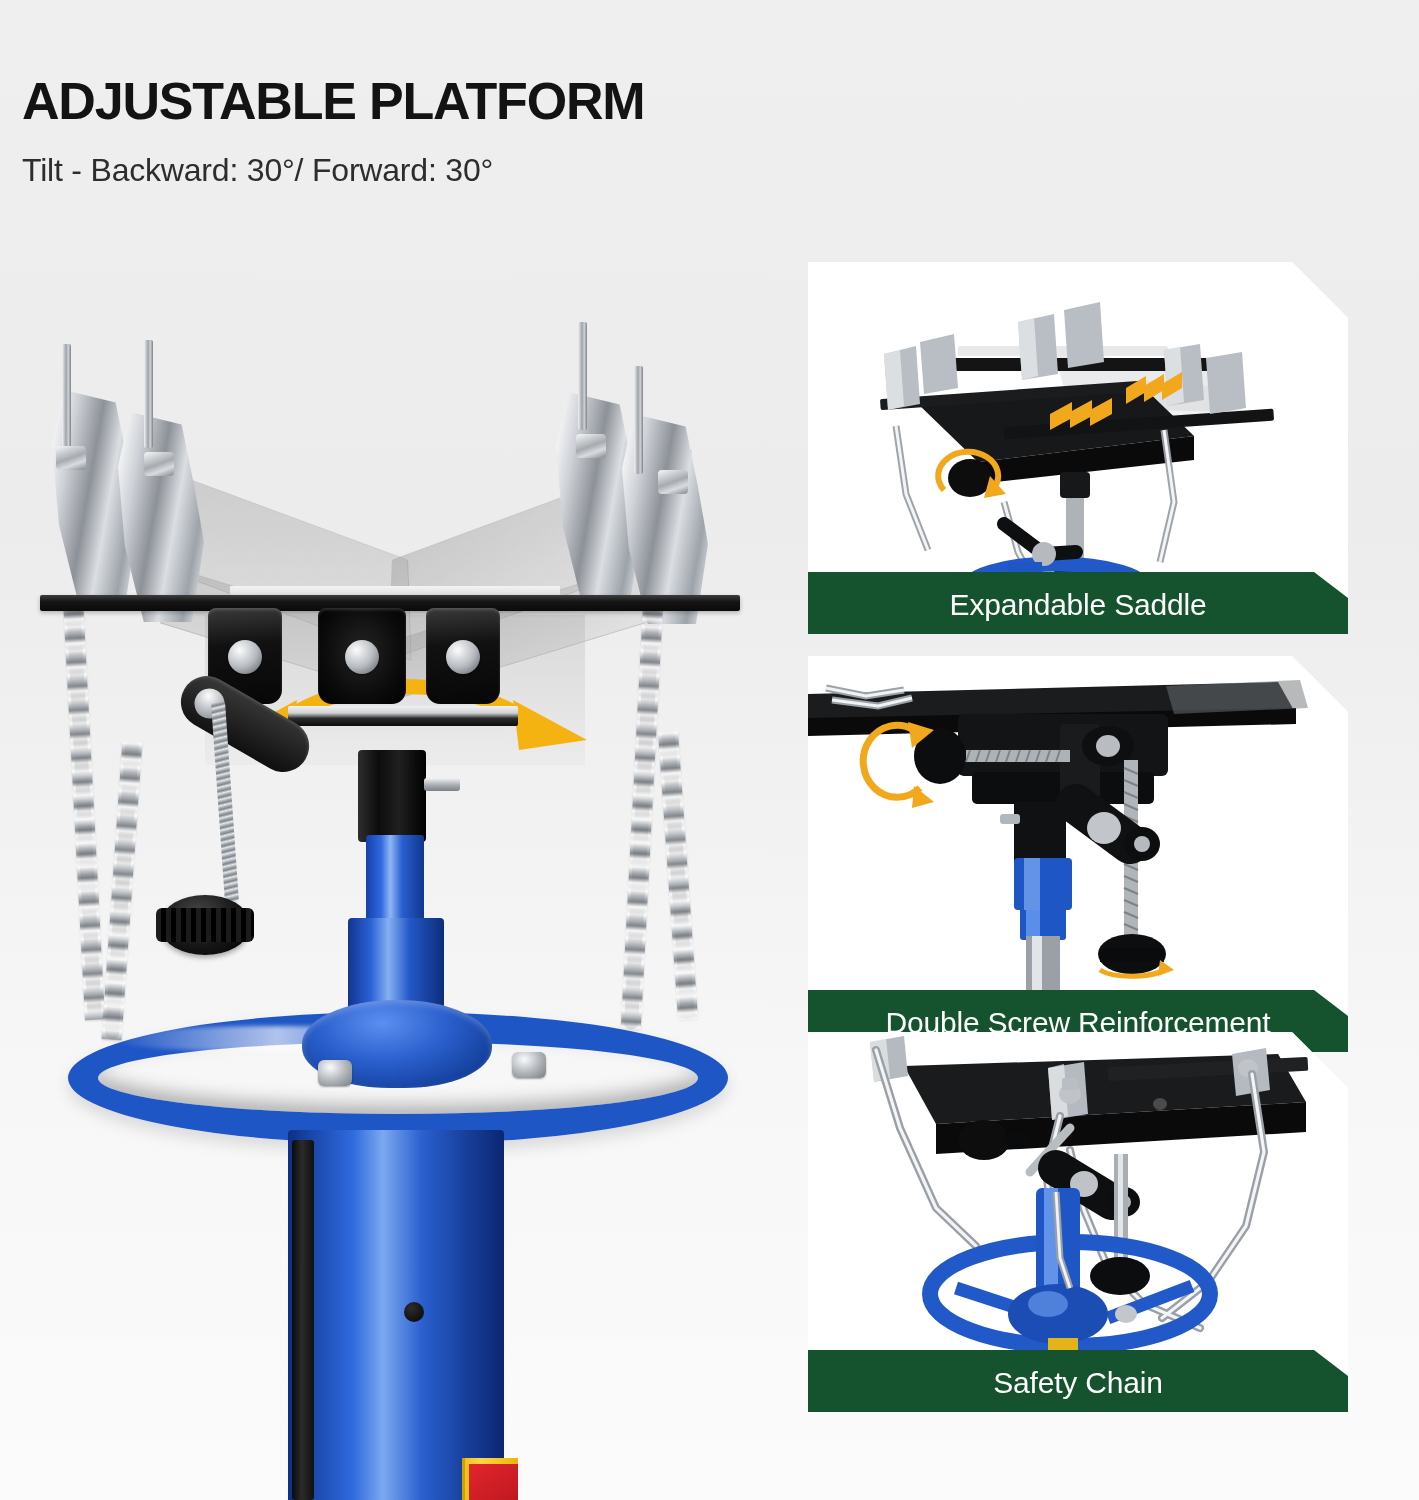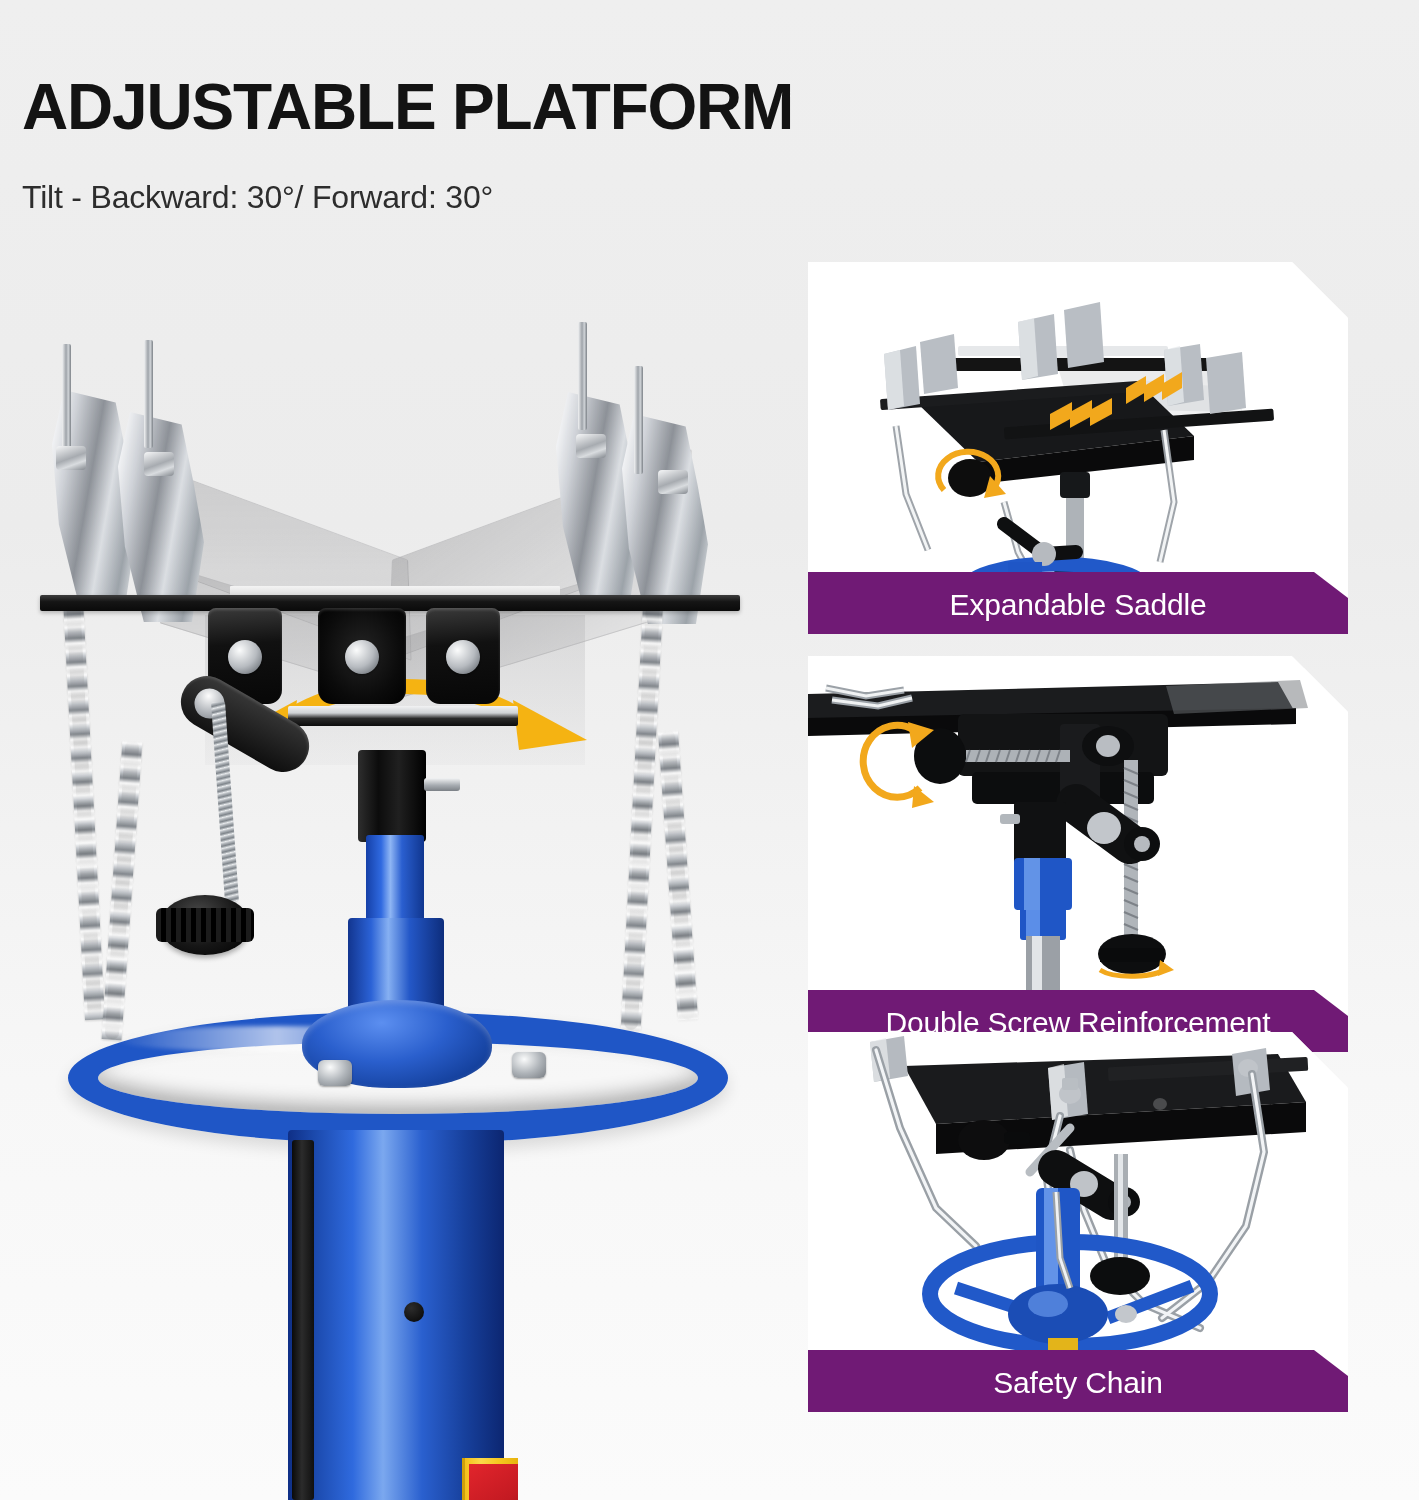--- a/index.html
+++ b/index.html
@@ -17,30 +17,30 @@
     width: 1419px;
     height: 1500px;
     background:
       linear-gradient(180deg, #efefef 0%, #ececec 35%, #f7f7f7 72%, #fbfbfb 100%);
   }
 
   
   .header { position: absolute; left: 22px; top: 74px; width: 1150px; }
 
   .title {
-    font-size: 64px;
+    font-size: 52px;
     font-weight: 700;
     letter-spacing: -1.2px;
     color: #131313;
     line-height: 1.05;
     white-space: nowrap;
   }
 
   .subtitle {
-    margin-top: 38px;
+    margin-top: 23px;
     font-size: 32px;
     font-weight: 400;
     color: #2d2d2d;
     letter-spacing: -0.2px;
     white-space: nowrap;
   }
 
   
   .hero {
     position: absolute;
@@ -330,21 +330,21 @@
   .panel-2 { top: 656px;  height: 396px; }
   .panel-3 { top: 1032px; height: 380px; }
 
   .panel-photo { position: absolute; left: 0; top: 0; width: 540px; height: 100%; }
 
   
   .caption {
     position: absolute;
     left: 0; bottom: 0;
     width: 540px; height: 62px;
-    background: #701a75;
+    background: #14532d;
     clip-path: polygon(0 0, calc(100% - 34px) 0, 100% 26px, 100% 100%, 0 100%);
     display: flex; align-items: center; justify-content: center;
   }
   .caption-text {
     color: #ffffff;
     font-size: 30px;
     font-weight: 400;
     letter-spacing: -0.2px;
     white-space: nowrap;
     margin-top: 4px;

